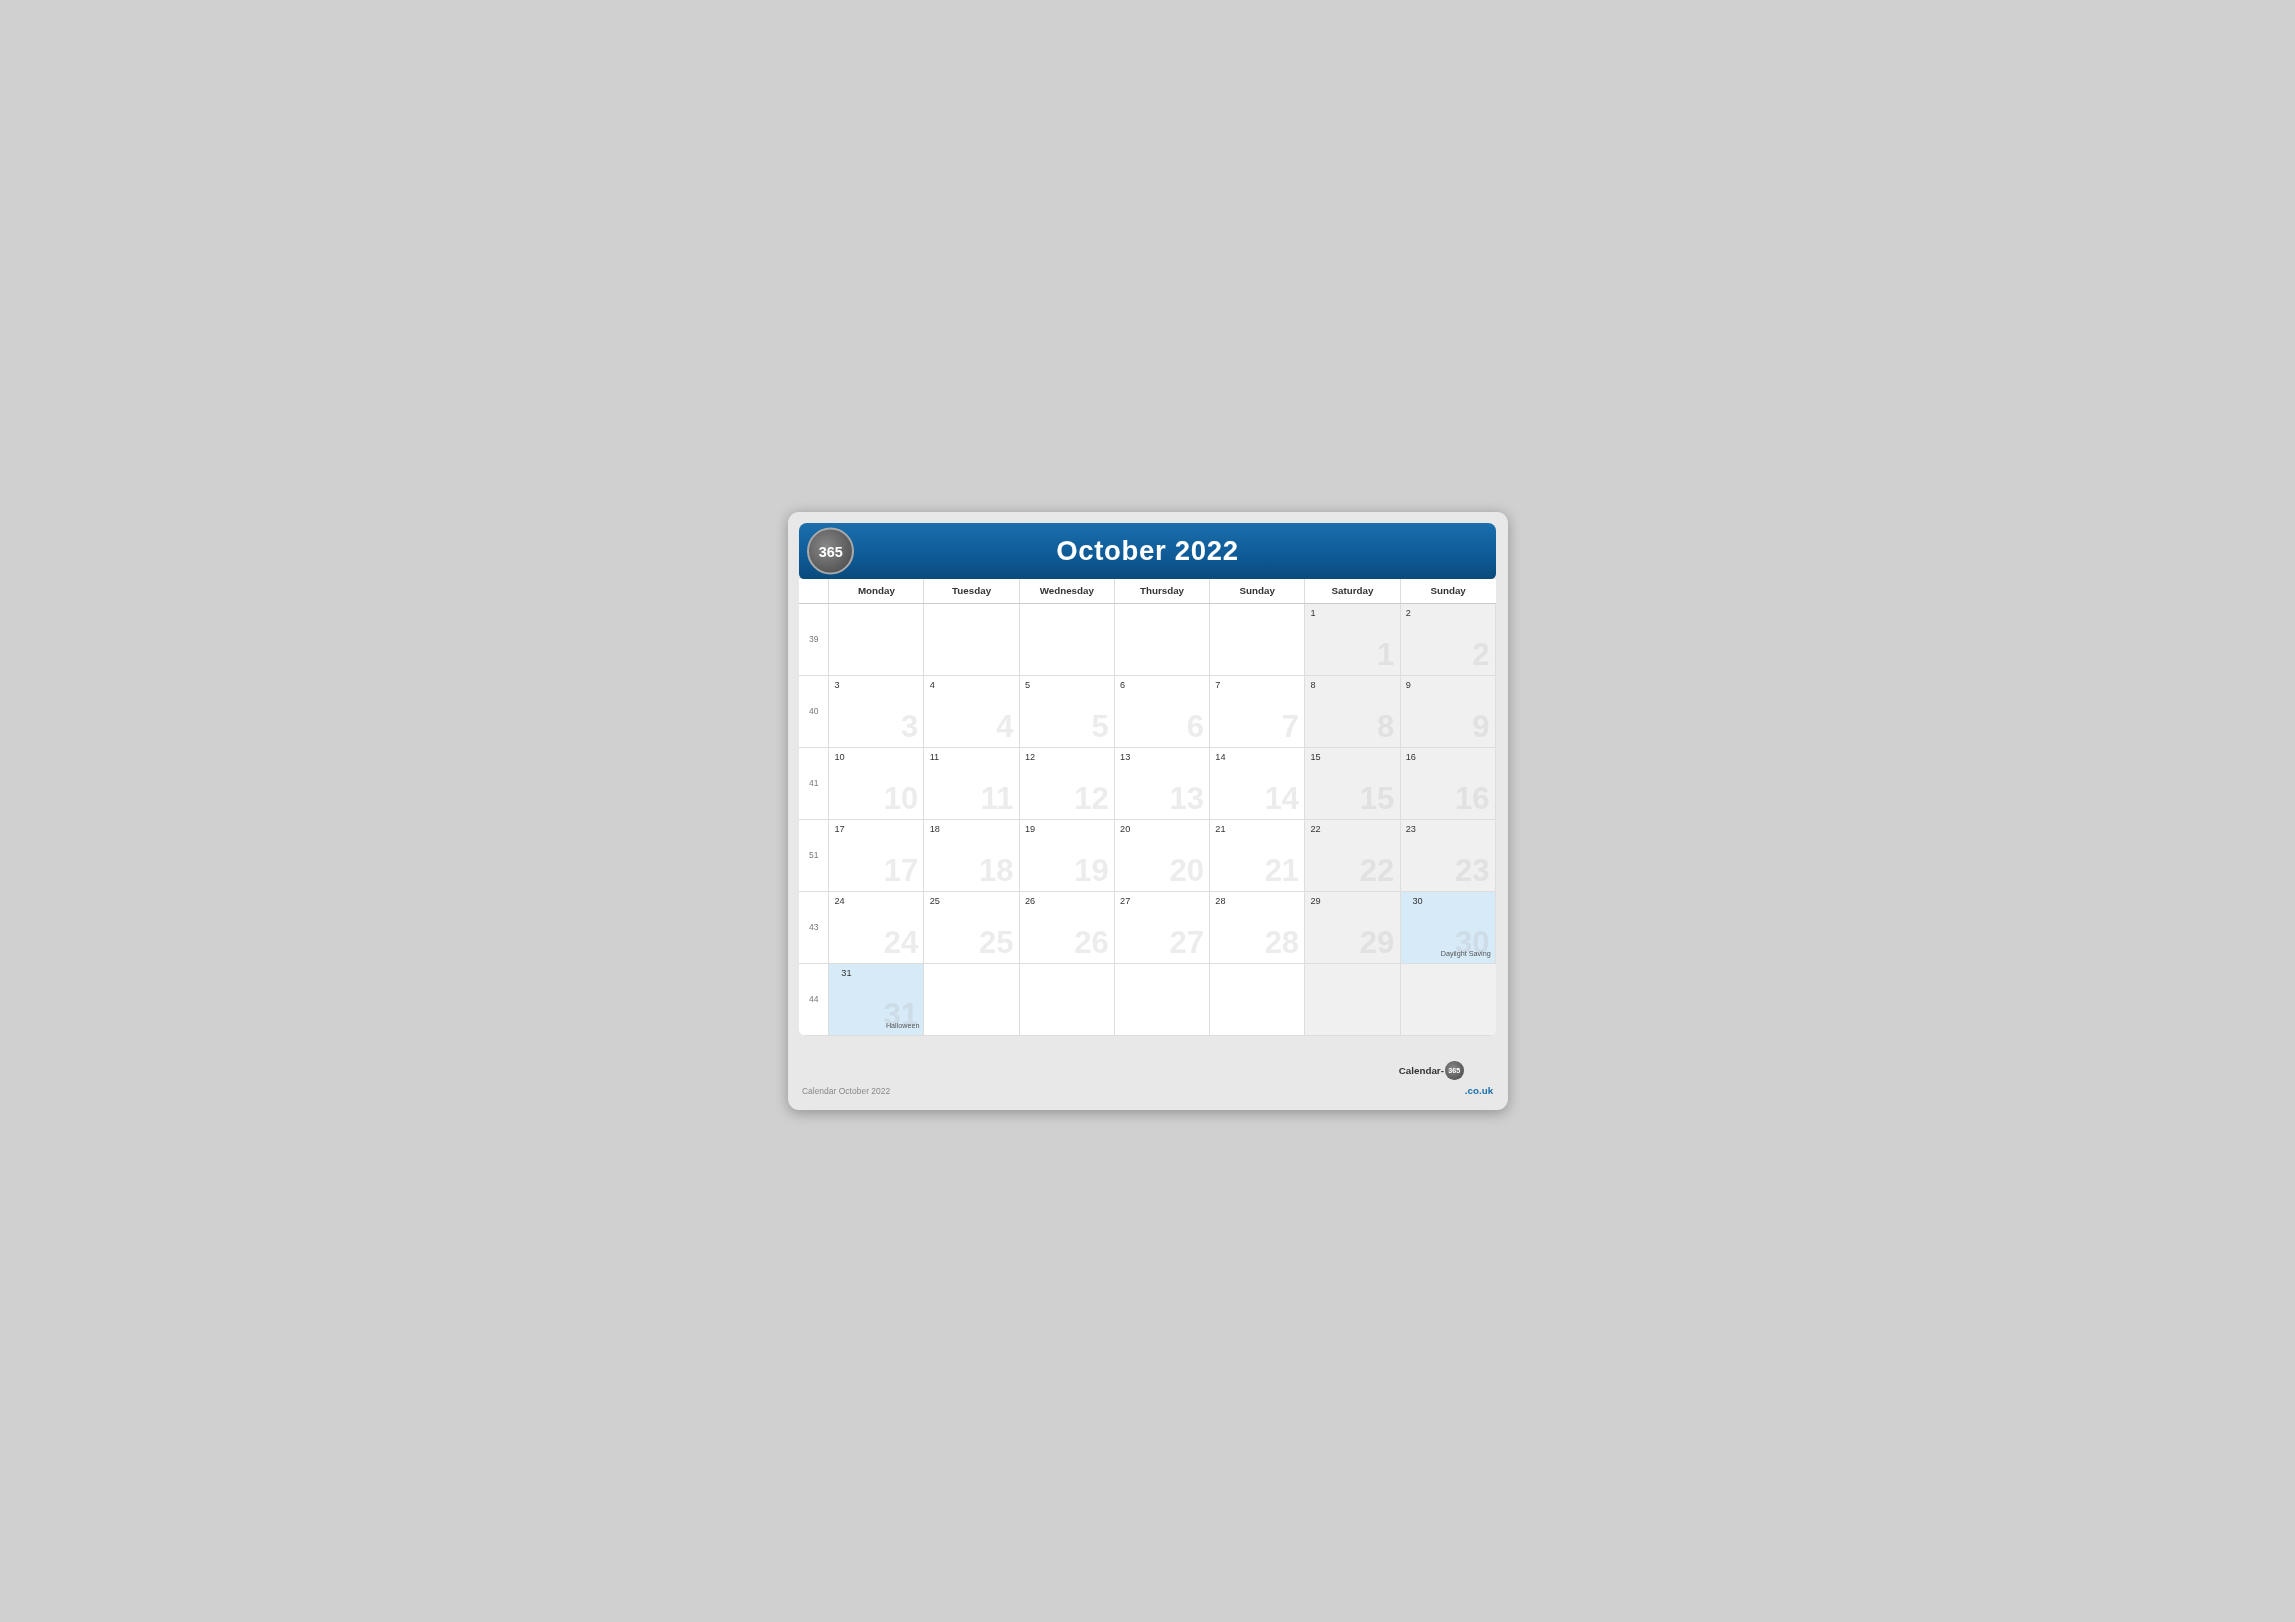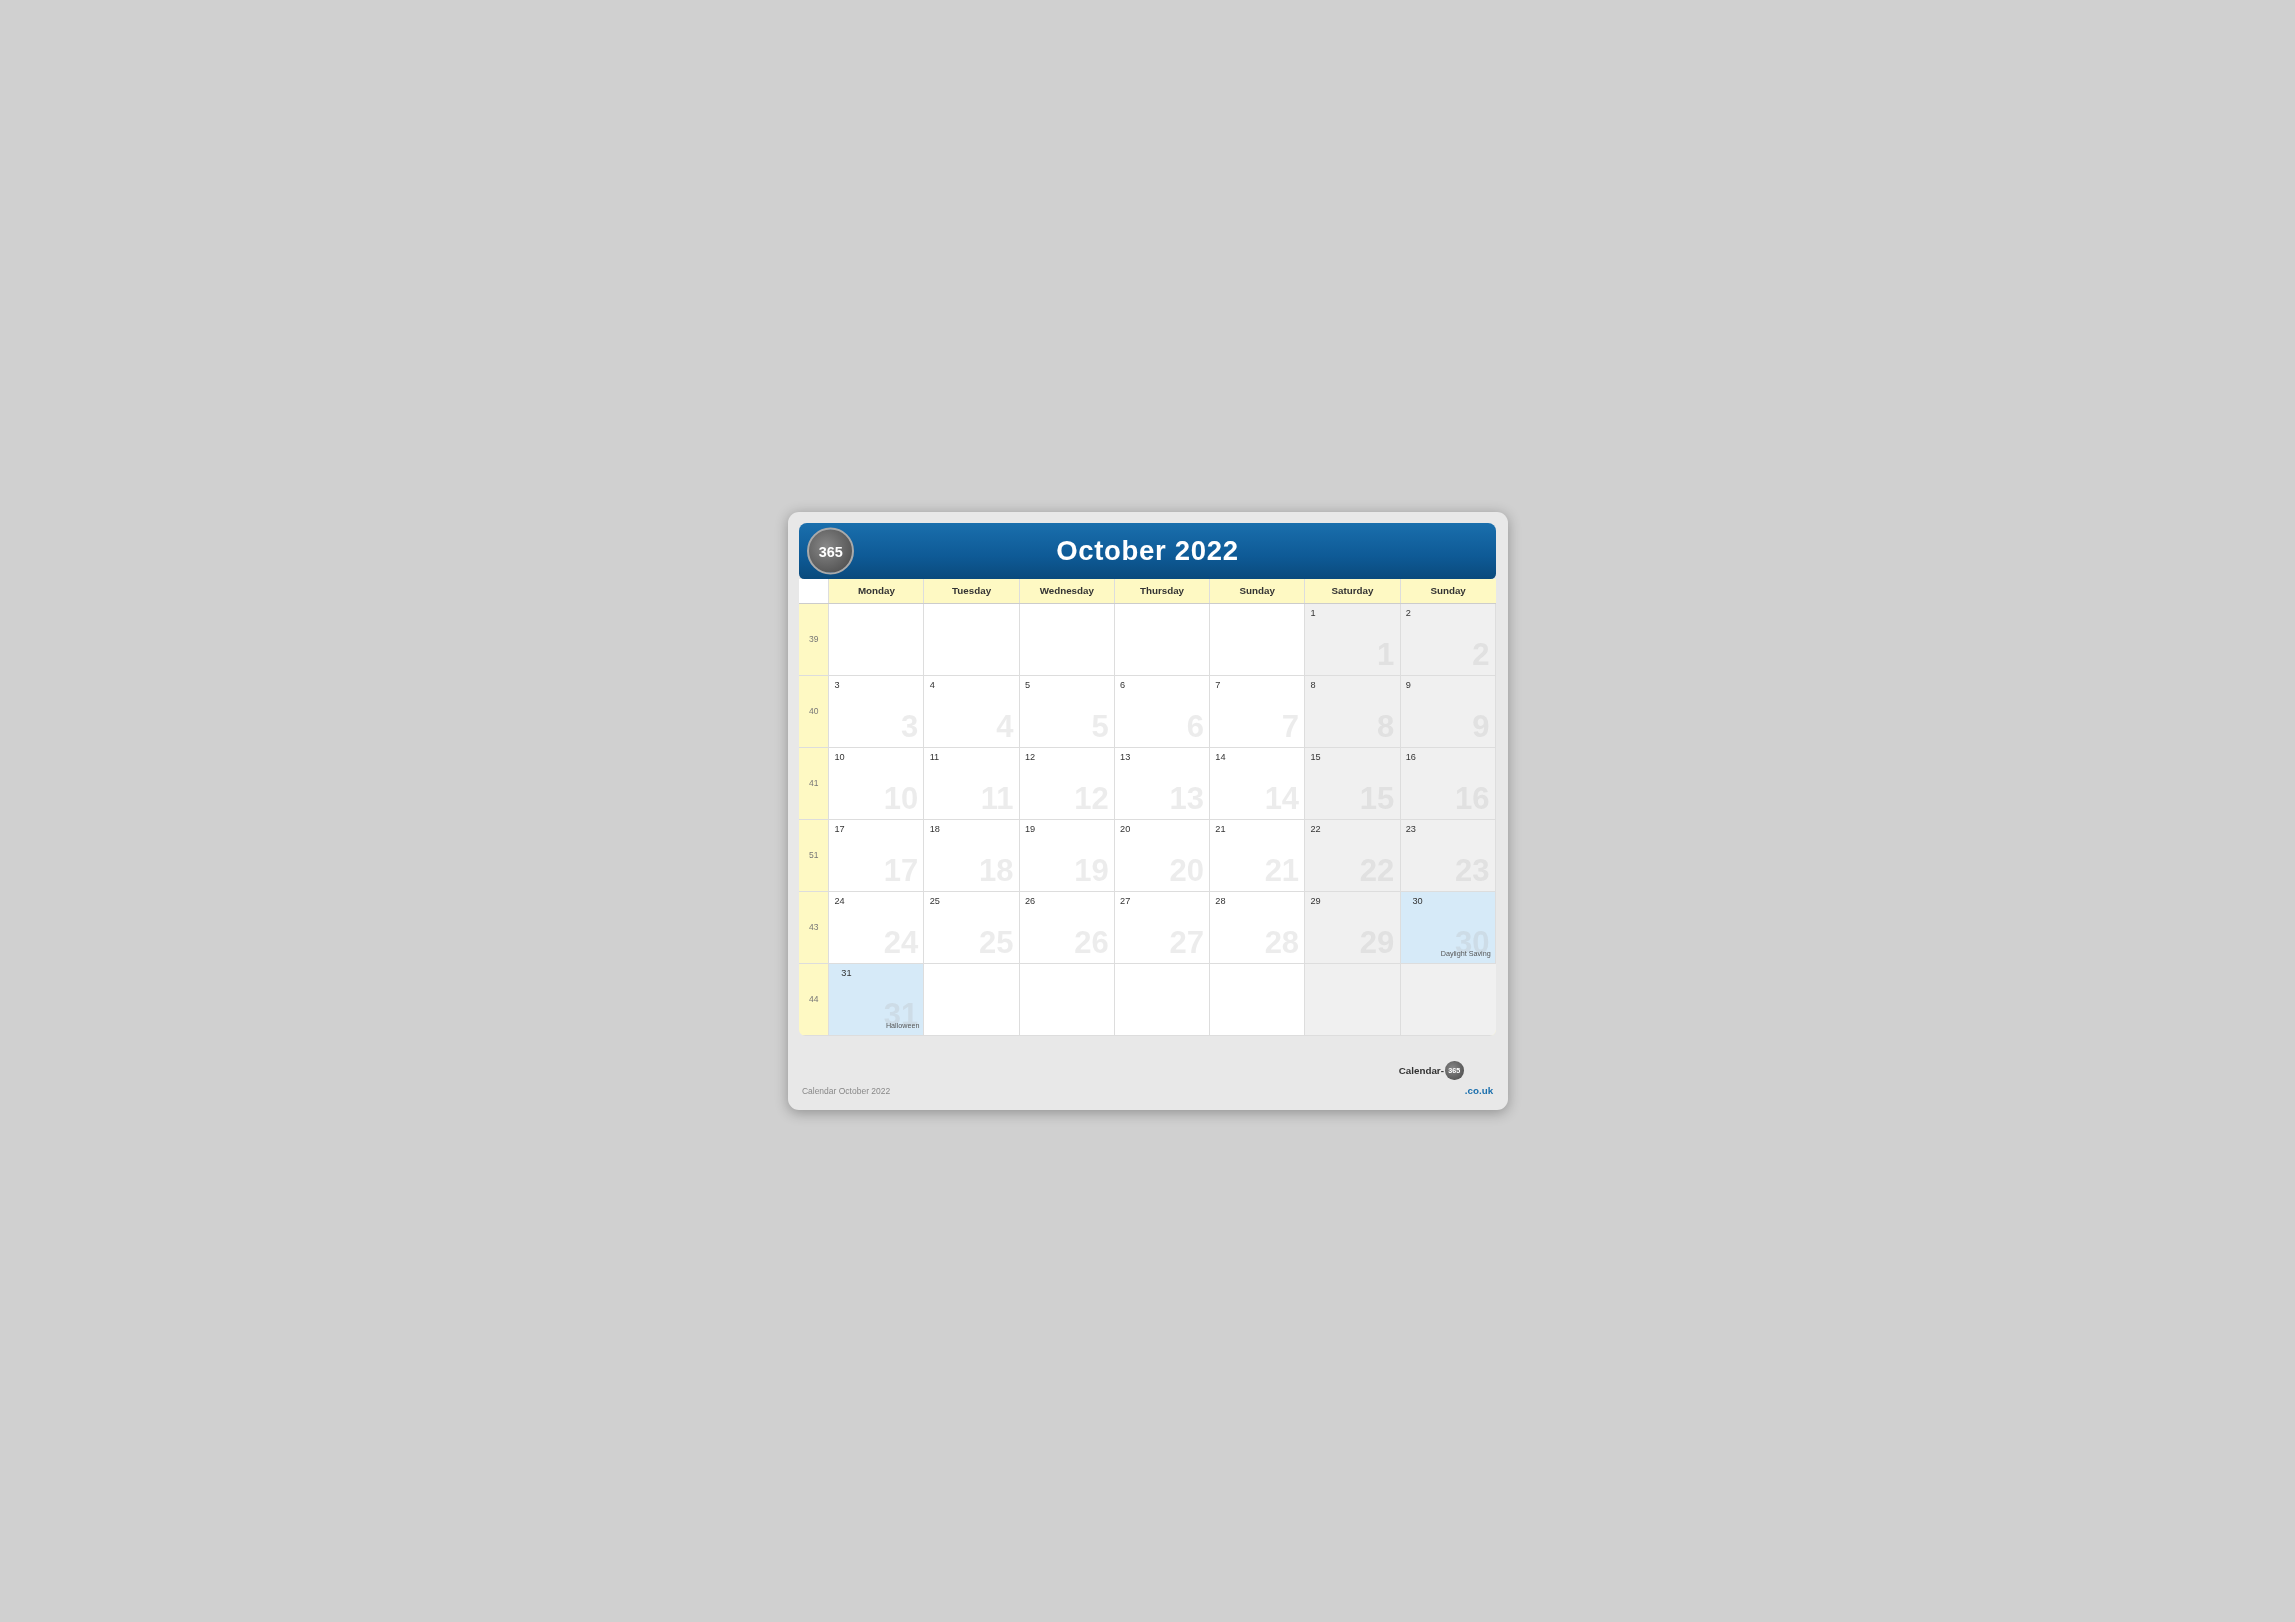--- a/index.html
+++ b/index.html
@@ -49,21 +49,21 @@
       z-index: 2;
       border: 2px solid #aaa;
     }
     .header-title {
       font-size: 27.5px;
       font-weight: bold;
       color: white;
       letter-spacing: 0.7px;
     }
     .calendar-wrapper {
-      background: #fef9c3;
+      background: #ffffff;
       border-radius: 0 0 6.5px 6.5px;
       overflow: hidden;
     }
     .day-headers {
       display: grid;
       grid-template-columns: 30px repeat(7, 1fr);
       border-bottom: 0.7px solid #ccc;
     }
     .week-num-header {
       background: white;

